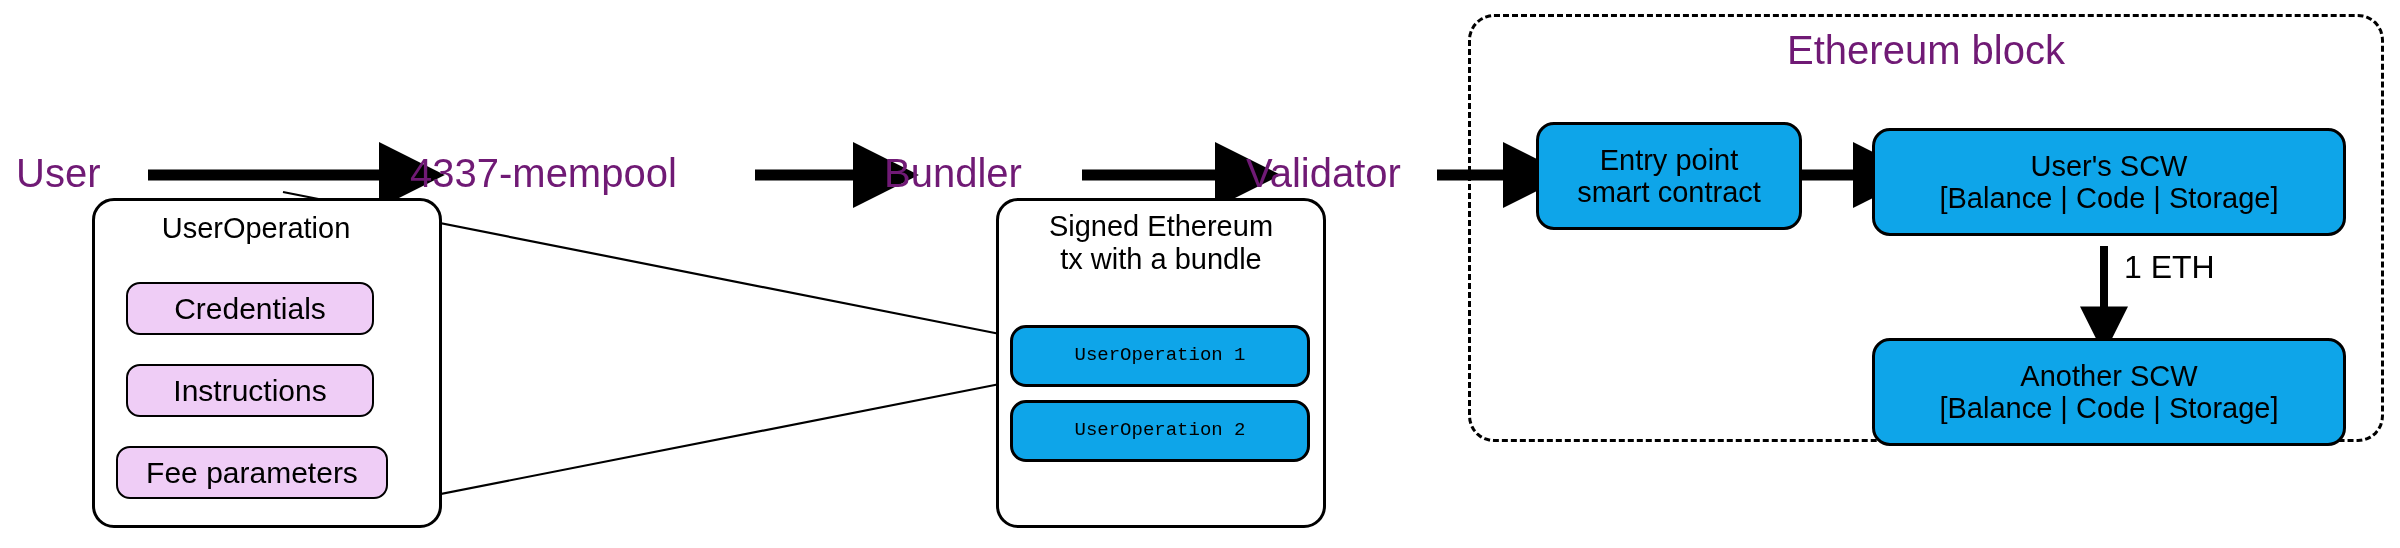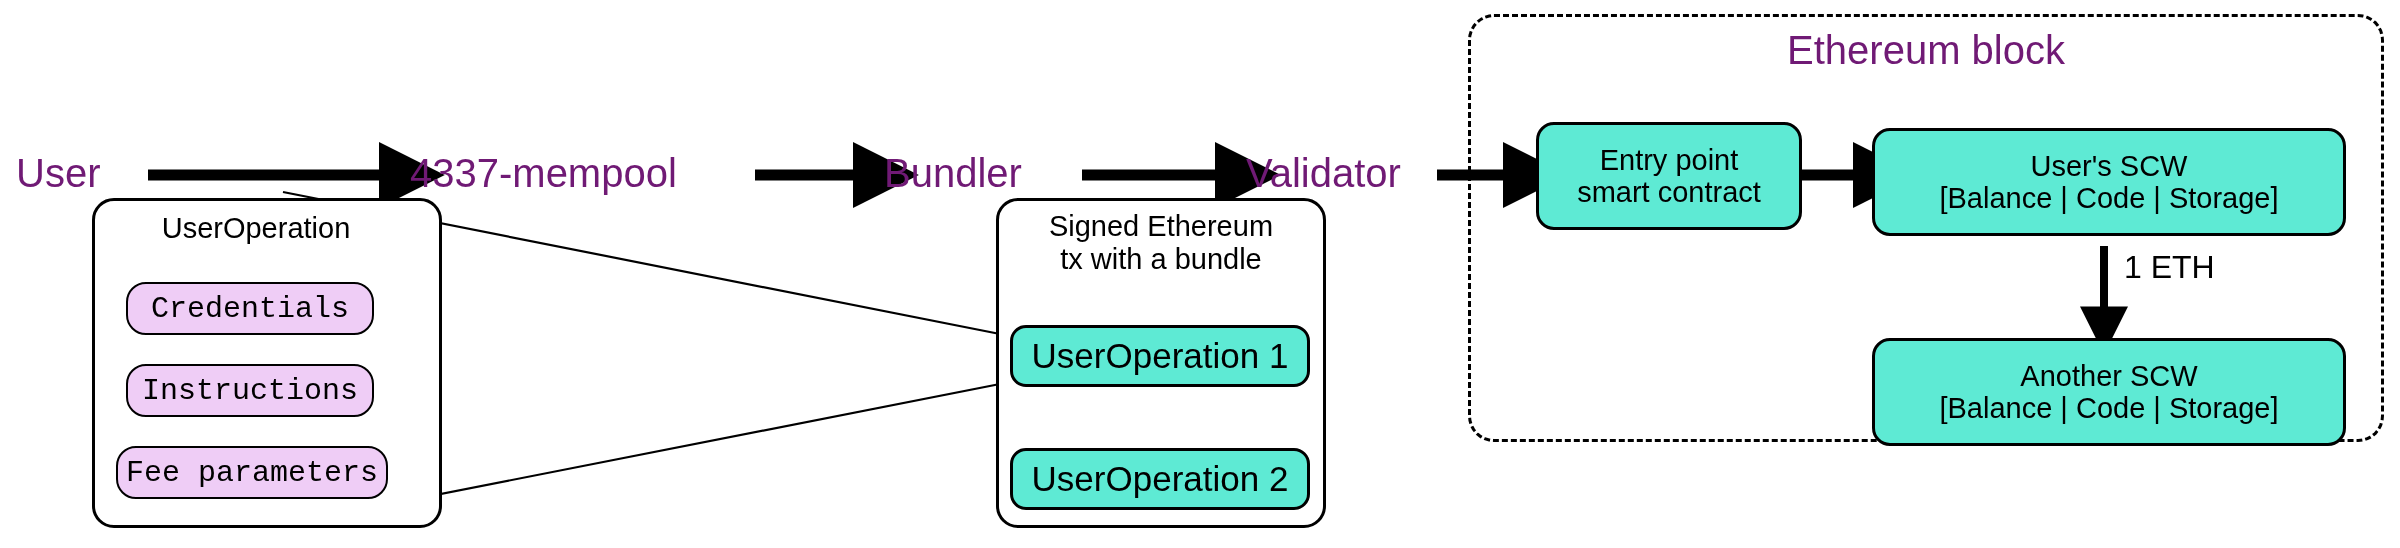--- a/index.html
+++ b/index.html
@@ -40,49 +40,48 @@
     border: 3px dashed #000;
     border-radius: 26px;
     background: transparent;
   }
 
   
   .chip {
     position: absolute;
     box-sizing: border-box;
     border: 2px solid #000;
-    border-radius: 20px;
+    border-radius: 14px;
     background: #efcdf6;
     font-size: 30px;
     line-height: 1;
     display: flex;
     align-items: center;
     justify-content: center;
     white-space: nowrap;
     padding: 0 24px;
-    font-family: Liberation Mono, monospace;
   }
 
   
   .lbox {
     position: absolute;
     box-sizing: border-box;
     border: 3px solid #000;
     border-radius: 18px;
-    background: #5eead4;
+    background: #0ea5e9;
     display: flex;
     flex-direction: column;
     align-items: center;
     justify-content: center;
     text-align: center;
     font-size: 29px;
     line-height: 1.12;
     white-space: nowrap;
   }
-  .lbox.small { font-size: 35px; border-radius: 16px; }
+  .lbox.small { font-size: 19px; border-radius: 16px; font-family: Liberation Mono, monospace; }
   .lbox .l2 { display: block; }
 
   .caption {
     position: absolute;
     font-size: 29px;
     line-height: 1.12;
     text-align: center;
     white-space: nowrap;
   }
 
@@ -146,21 +145,21 @@
 
   <div class="rbox" style="left:996px; top:198px; width:330px; height:330px;">
   </div>
   <div class="caption" style="left:996px; top:210px; width:330px;">Signed Ethereum</div>
   <div class="caption" style="left:996px; top:243px; width:330px;">tx with a bundle</div>
 
   <div class="lbox small" style="left:1010px; top:325px; width:300px; height:62px;">
     <span>UserOperation 1</span>
   </div>
 
-  <div class="lbox small" style="left:1010px; top:400px; width:300px; height:62px;margin-top:48px;">
+  <div class="lbox small" style="left:1010px; top:400px; width:300px; height:62px;">
     <span>UserOperation 2</span>
   </div>
 
   <div class="dashed-box" style="left:1468px; top:14px; width:916px; height:428px;">
   </div>
   <div class="node-text" style="left:1468px; top:30px; width:916px; text-align:center; font-size:40px;">Ethereum block</div>
 
   <div class="lbox" style="left:1536px; top:122px; width:266px; height:108px;">
     <span>Entry point</span>
     <span class="l2">smart contract</span>

